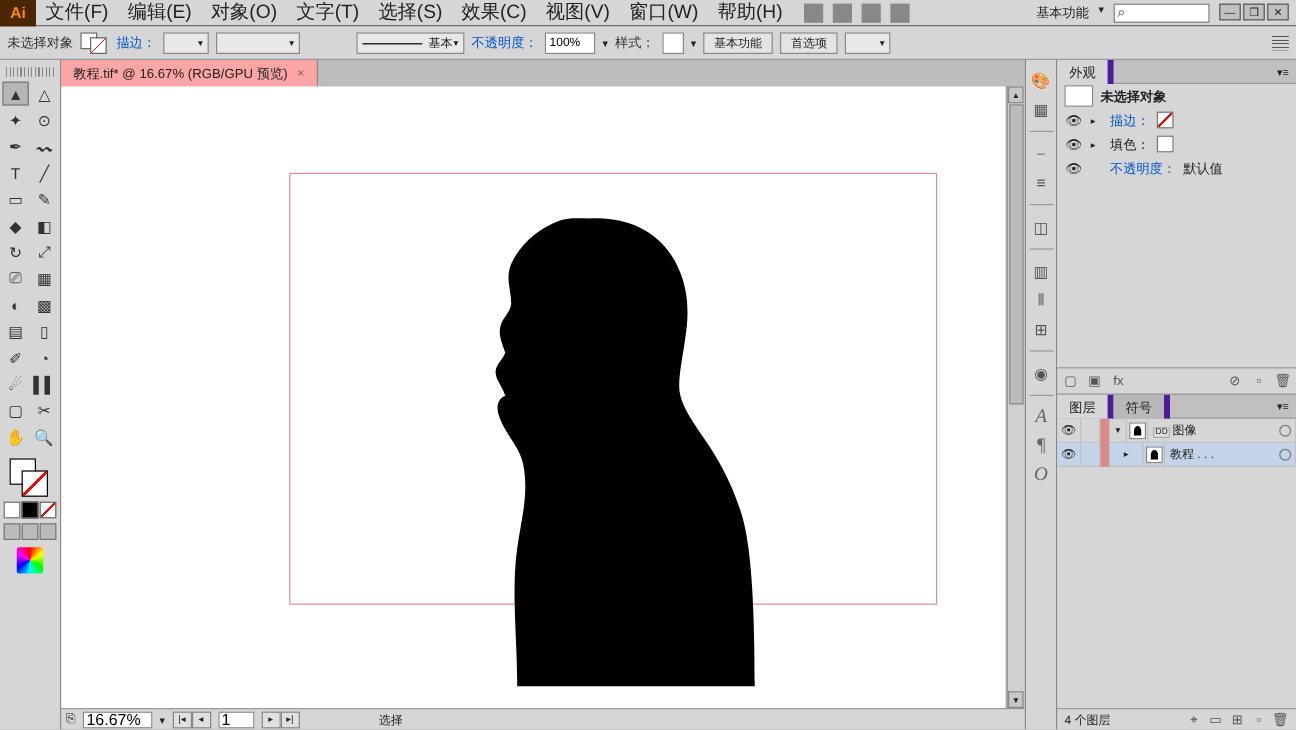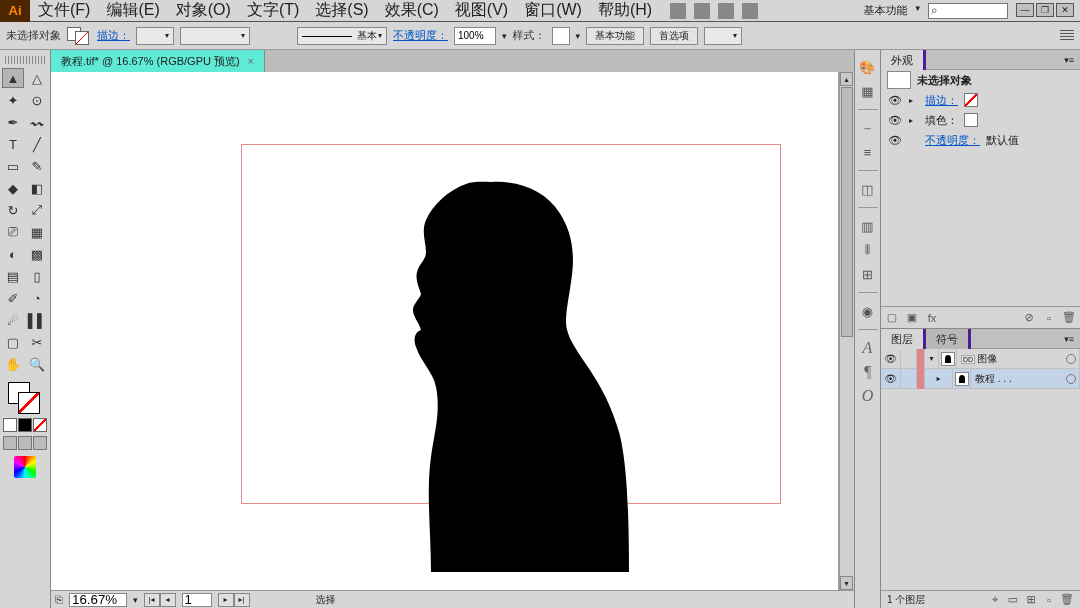--- a/index.html
+++ b/index.html
@@ -18,21 +18,21 @@
 .search-box::before { content: "⌕"; position: absolute; left: 2px; top: -1px; font-size: 12px; color: #555; }
 .winbtns { display: flex; gap: 2px; }
 .winbtn { width: 18px; height: 14px; background: #c0c0c0; border: 1px solid #555; display: flex; align-items: center; justify-content: center; font-size: 9px; }
 
 
 .controlbar { height: 28px; background: #d6d6d6; display: flex; align-items: center; border-bottom: 1px solid #999; padding: 0 6px; gap: 6px; font-size: 11px; }
 .ctrl-label { color: #333; }
 .swatch-pair { width: 24px; height: 18px; position: relative; }
 .swatch-a { width: 14px; height: 14px; background: #fff; border: 1px solid #666; position: absolute; }
 .swatch-b { width: 14px; height: 14px; border: 1px solid #666; position: absolute; left: 8px; top: 4px; background: linear-gradient(to bottom right, #fff 48%, red 48%, red 52%, #fff 52%); }
-.link { color: #0055cc; text-decoration: underline; }
+.link { color: #0055cc; }
 .dd { height: 18px; border: 1px solid #888; background: #e8e8e8; display: flex; align-items: center; padding: 0 4px; font-size: 10px; }
 .dd-sm { width: 38px; }
 .dd-md { width: 70px; }
 .dd-lg { width: 90px; position: relative; margin-left: 41px; }
 .dd-lg::before { content: ""; position: absolute; left: 4px; top: 8px; width: 50px; height: 1px; background: #000; }
 .dd .arrow { margin-left: auto; font-size: 8px; }
 .input-sm { width: 42px; height: 18px; background: #fff; border: 1px solid #888; padding: 0 3px; font-size: 10px; }
 .btn { height: 18px; border: 1px solid #888; background: #e4e4e4; padding: 0 8px; font-size: 10px; display: flex; align-items: center; }
 .swatch-sq { width: 18px; height: 18px; background: #fff; border: 1px solid #888; }
 .ctrl-menu-icon { margin-left: auto; width: 14px; height: 12px; background: repeating-linear-gradient(#555, #555 1px, transparent 1px, transparent 3px); }
@@ -54,21 +54,21 @@
 .cm1 { background: #fff; }
 .cm2 { background: #000; }
 .cm3 { background: linear-gradient(to bottom right, #fff 45%, red 45%, red 55%, #fff 55%); }
 .screen-modes { display: flex; gap: 1px; margin-top: 4px; }
 .sm { width: 14px; height: 14px; background: #bbb; border: 1px solid #777; }
 .change-color { width: 22px; height: 22px; margin-top: 6px; background: conic-gradient(red, yellow, lime, cyan, blue, magenta, red); border-radius: 2px; }
 
 
 .doc-wrap { flex: 1; display: flex; flex-direction: column; background: #a0a0a0; }
 .doc-tabs { height: 22px; background: #bcbcbc; display: flex; align-items: center; }
-.doc-tab { padding: 0 10px; height: 22px; background: #5eead4; border-right: 1px solid #888; display: flex; align-items: center; font-size: 11px; }
+.doc-tab { padding: 0 10px; height: 22px; background: #fca5a5; border-right: 1px solid #888; display: flex; align-items: center; font-size: 11px; }
 .doc-tab .x { margin-left: 8px; font-size: 10px; color: #666; }
 .canvas-area { flex: 1; position: relative; background: #fff; margin: 0 16px 0 0; overflow: hidden; }
 .scrollbar-v { position: absolute; right: 0; top: 22px; width: 15px; bottom: 18px; background: #d0d0d0; border-left: 1px solid #999; }
 .sbv-btn { width: 13px; height: 14px; background: #c8c8c8; border: 1px solid #888; position: absolute; left: 0; font-size: 8px; display: flex; align-items: center; justify-content: center; }
 .sbv-thumb { position: absolute; left: 1px; width: 12px; background: #bcbcbc; border: 1px solid #888; }
 .artboard { position: absolute; left: 190px; top: 72px; width: 540px; height: 360px; border: 1px solid #e58b8b; background: #fff; }
 .silhouette { position: absolute; left: 320px; top: 100px; }
 
 .statusbar { height: 18px; background: #d6d6d6; border-top: 1px solid #999; display: flex; align-items: center; padding: 0 4px; gap: 6px; font-size: 10px; }
 .status-dd { width: 58px; height: 14px; background: #fff; border: 1px solid #888; padding: 0 2px; }
@@ -78,21 +78,21 @@
 
 .dock { width: 26px; background: #d6d6d6; border-left: 1px solid #888; display: flex; flex-direction: column; align-items: center; gap: 6px; padding-top: 8px; }
 .dock-icon { width: 18px; height: 18px; display: flex; align-items: center; justify-content: center; font-size: 13px; color: #555; }
 .dock-sep { width: 20px; height: 1px; background: #999; margin: 3px 0; }
 .dock-letter { font-style: italic; font-family: serif; font-size: 16px; color: #666; }
 
 
 .panels { width: 200px; background: #d6d6d6; border-left: 1px solid #888; display: flex; flex-direction: column; }
 .panel { display: flex; flex-direction: column; }
 .panel-tabs { height: 20px; background: #c0c0c0; display: flex; border-bottom: 1px solid #999; }
-.ptab { padding: 0 10px; background: #d6d6d6; border-right: 3px solid #4c1d95; height: 20px; display: flex; align-items: center; font-size: 11px; }
+.ptab { padding: 0 10px; background: #d6d6d6; border-right: 5px solid #4c1d95; height: 20px; display: flex; align-items: center; font-size: 11px; }
 .ptab.inactive { background: #b8b8b8; }
 .panel-menu { margin-left: auto; padding: 0 6px; display: flex; align-items: center; font-size: 9px; }
 .panel-body { background: #d6d6d6; }
 
 .appear-row { display: flex; align-items: center; height: 20px; padding: 0 6px; gap: 6px; font-size: 11px; }
 .appear-thumb { width: 24px; height: 18px; background: #fff; border: 1px solid #888; }
 .eye { font-size: 11px; width: 16px; text-align: center; }
 .tri { font-size: 8px; width: 10px; }
 .diag-swatch { width: 14px; height: 14px; border: 1px solid #777; background: linear-gradient(to bottom right, #fff 45%, red 45%, red 55%, #fff 55%); }
 .fill-swatch-sm { width: 14px; height: 14px; border: 1px solid #777; background: #fff; }
@@ -354,21 +354,21 @@
           <div class="layer-cell lc-thumb">
               <div class="lc-thumb-inner hassilh"></div>
             </div>
           <div class="lc-name">教程 . . .</div>
           <div class="layer-cell lc-tgt">
               <div class="tgt-circle"></div>
             </div>
         </div>
       </div>
       <div class="layer-footer">
-        <span>1 个图层</span>
+        <span>4 个图层</span>
         <div class="icons">
           <span class="ft-icon">⌖</span>
           <span class="ft-icon">▭</span>
           <span class="ft-icon">⊞</span>
           <span class="ft-icon">▫</span>
           <span class="ft-icon">🗑</span>
         </div>
       </div>
     </div>
   </div>

